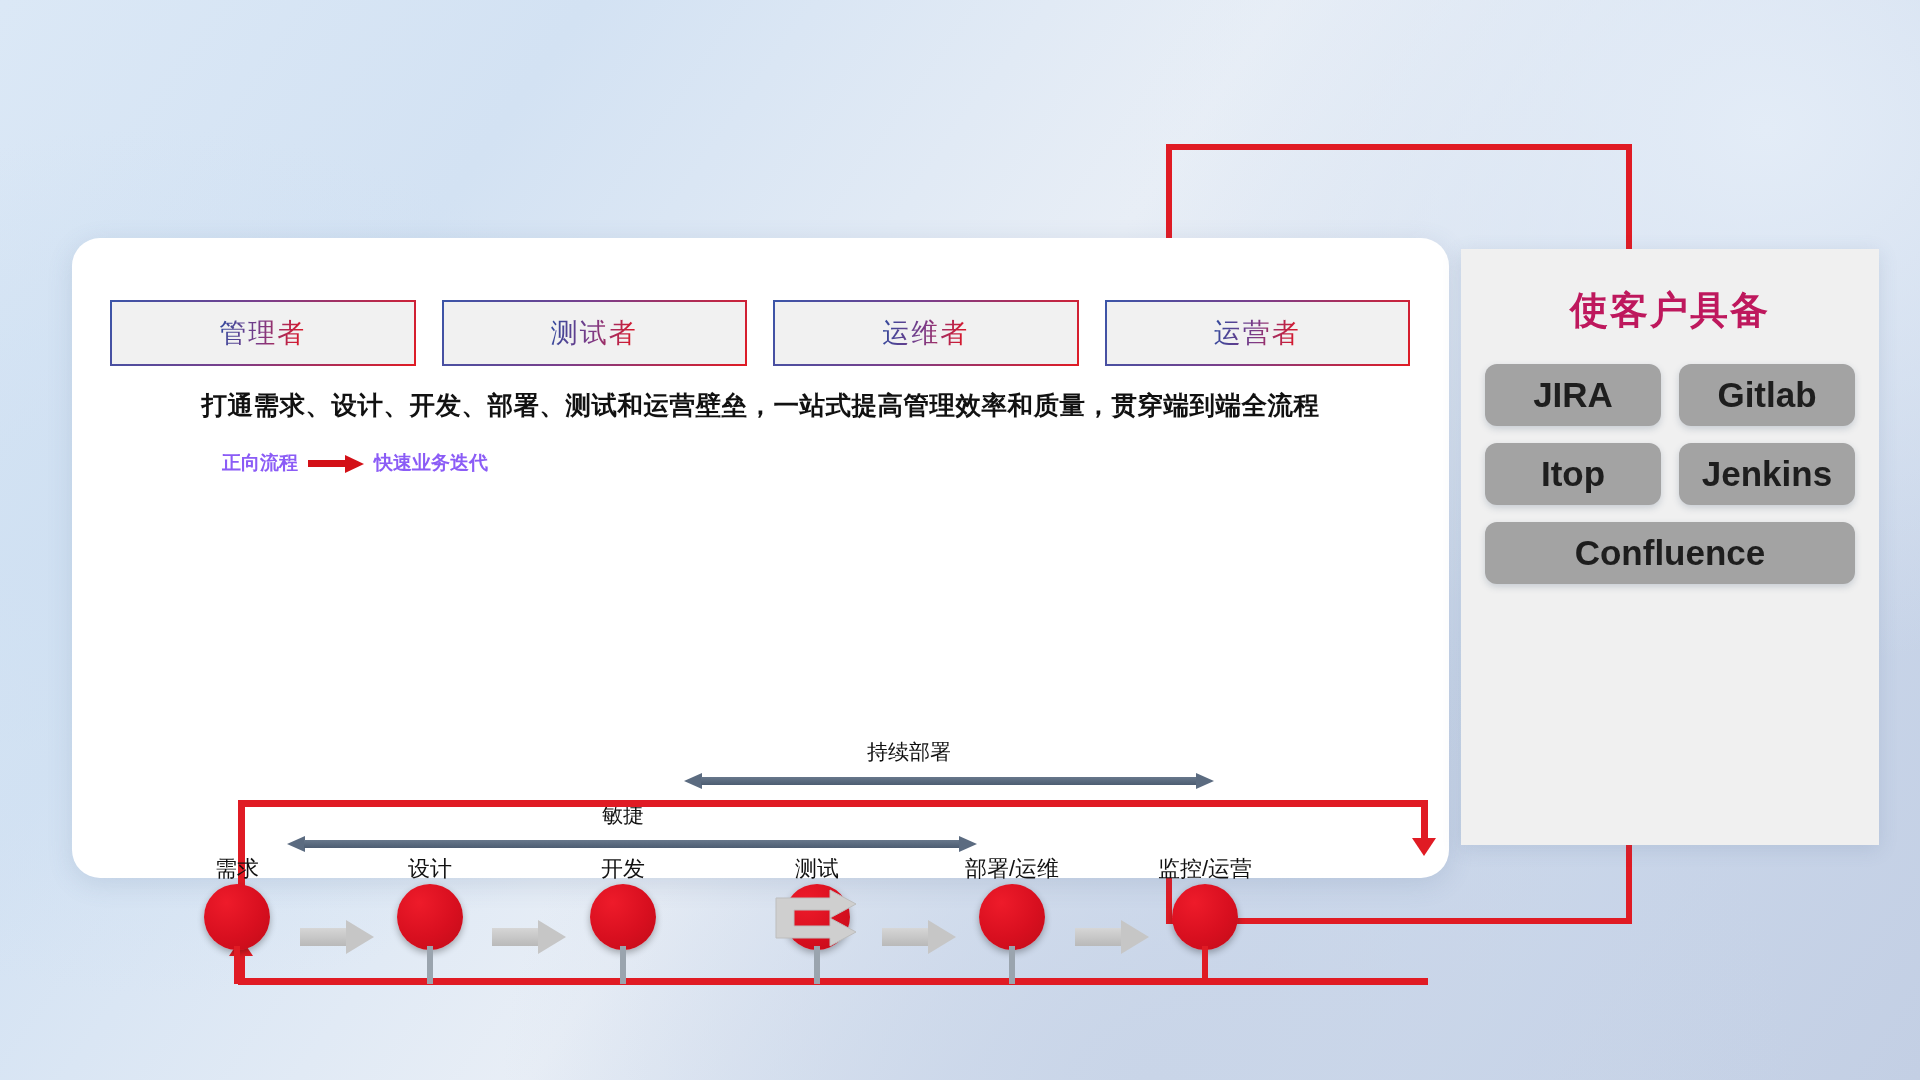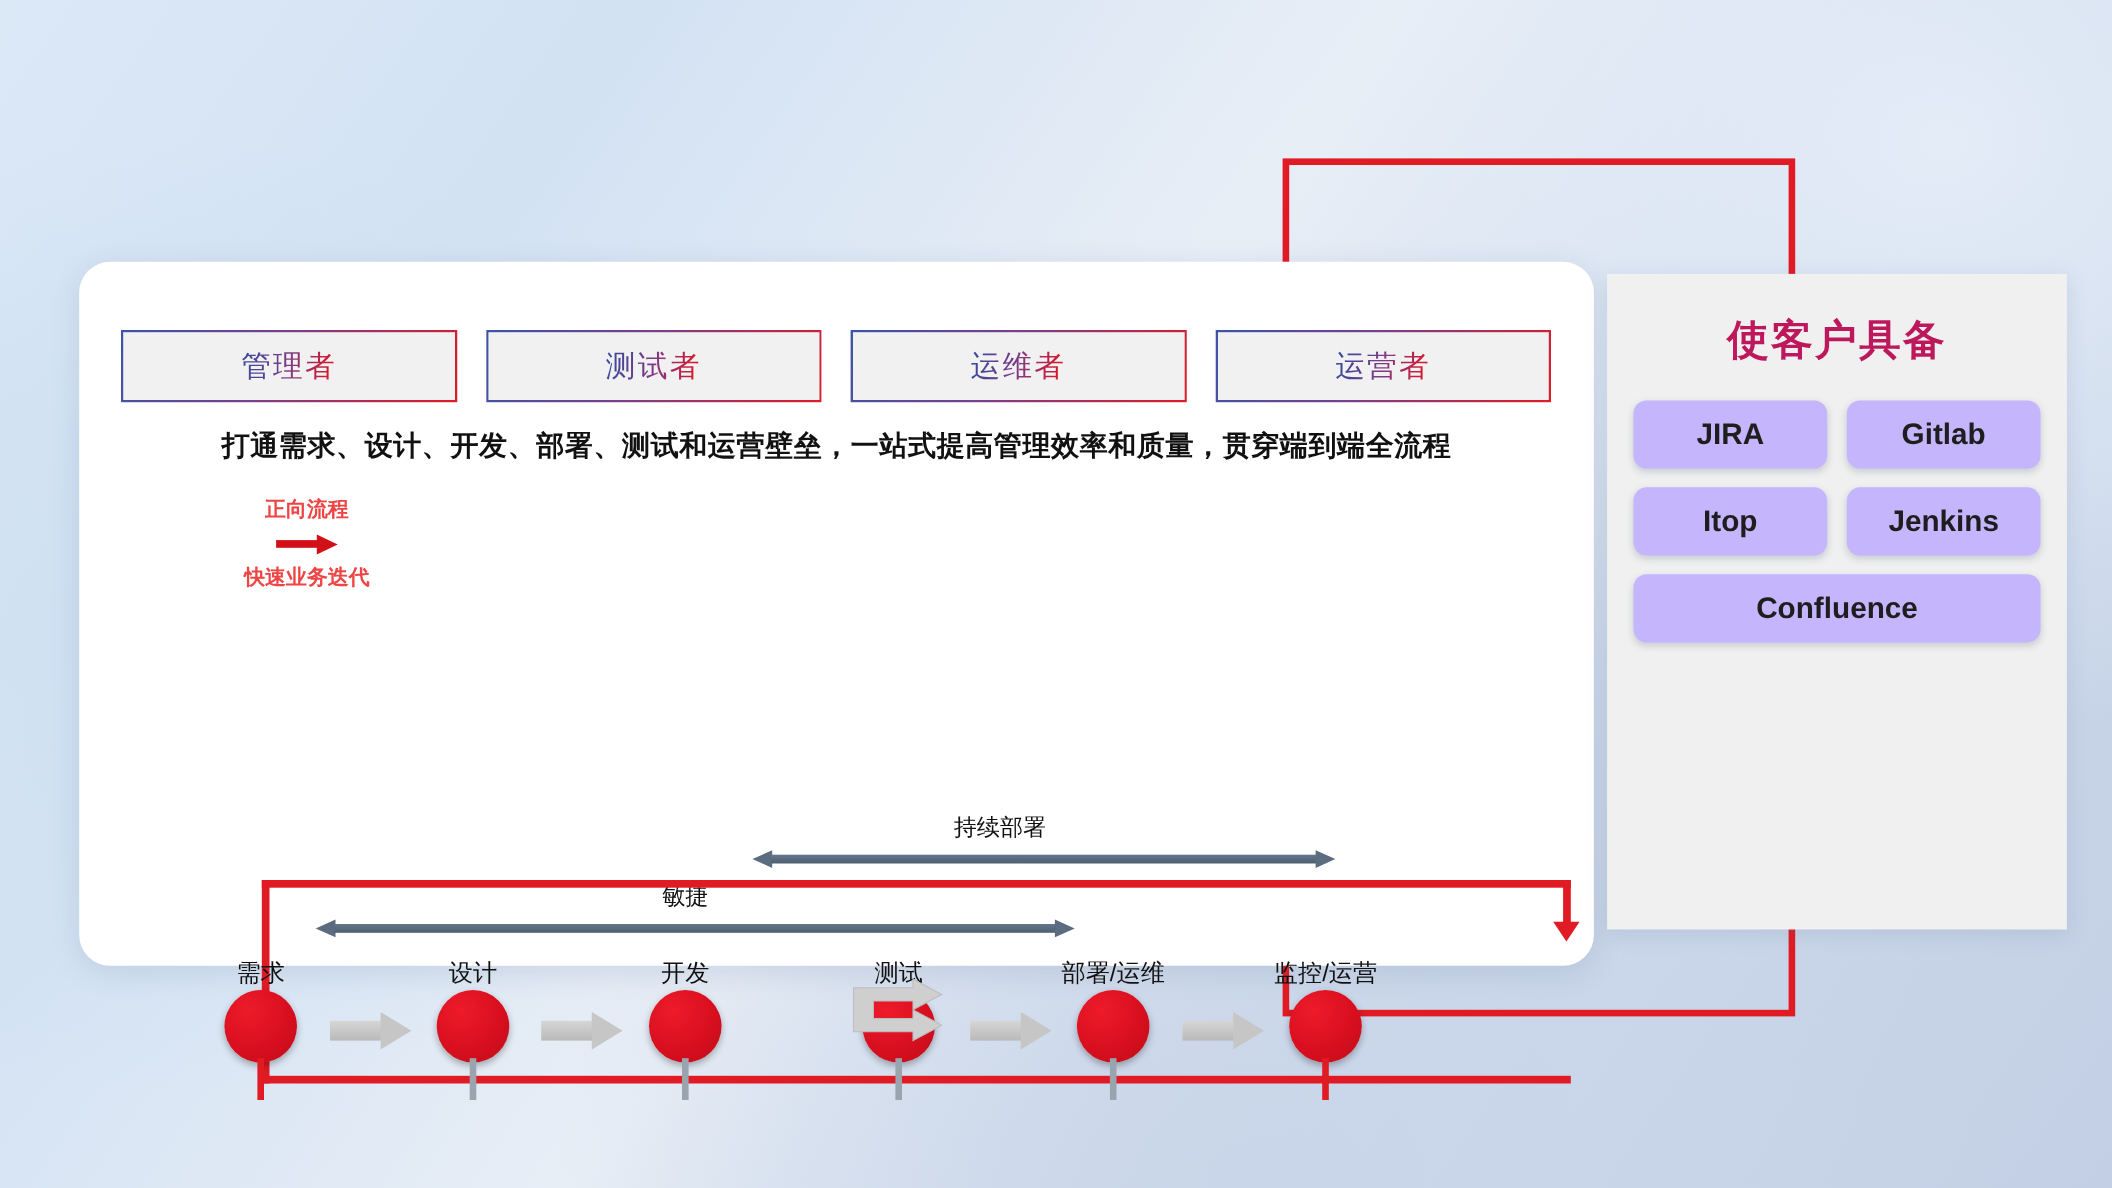--- a/index.html
+++ b/index.html
@@ -83,21 +83,21 @@
     font-weight: bold;
     color: #111;
     letter-spacing: .5px;
   }
 
   
   #forward-legend {
     position: absolute;
     left: 150px; top: 212px;
     display: flex; align-items: center; gap: 10px;
-    font-size: 19px; font-weight: bold; color: #ef4444; flex-direction: column;
+    font-size: 19px; font-weight: bold; color: #8b5cf6;
   }
   .legend-arrow-red {
     width: 56px; height: 16px; position: relative;
   }
   .legend-arrow-red::before {
     content: ""; position: absolute;
     left: 0; top: 5px; width: 38px; height: 7px; background: #d31017;
   }
   .legend-arrow-red::after {
     content: ""; position: absolute;
@@ -176,21 +176,21 @@
   #stages {
     position: absolute;
     left: 100px; top: 620px;
     width: 1270px; height: 130px;
     z-index: 6;
   }
   .stage {
     position: absolute;
     width: 130px;
     text-align: center;
-    top: 16px;
+    top: 0;
   }
   .stage-label {
     font-size: 22px; color: #111; white-space: nowrap;
     margin-bottom: 4px; line-height: 1;
   }
   .stage-dot {
     width: 66px; height: 66px; border-radius: 50%;
     background: radial-gradient(circle at 34% 28%, #ee1b2a 0%, #d80f1f 55%, #c00c18 100%);
     margin: 0 auto;
     box-shadow: 0 3px 7px rgba(0,0,0,.30);
@@ -273,26 +273,26 @@
   }
   #panel-line1 { font-size: 38px; }
   #panel-line2 { font-size: 38px; }
 
   #tool-grid {
     margin-top: 26px;
     display: flex; flex-wrap: wrap; gap: 17px;
     justify-content: space-between;
   }
   .tool-chip {
-    background: #c4b5fd;
+    background: #a3a3a3;
     border-radius: 12px;
     height: 62px;
     flex: 0 0 calc(50% - 9px);
     display: flex; align-items: center; justify-content: center;
-    font-size: 27px; font-weight: bold; color: #1e1e1e;
+    font-size: 35px; font-weight: bold; color: #1e1e1e;
     box-shadow: 0 3px 7px rgba(60,80,110,.22);
   }
   .tool-chip.wide { flex: 0 0 100%; }
 </style>
 </head>
 <body>
 
 <div id="red-frame"></div>
 
 <div id="main-card">

